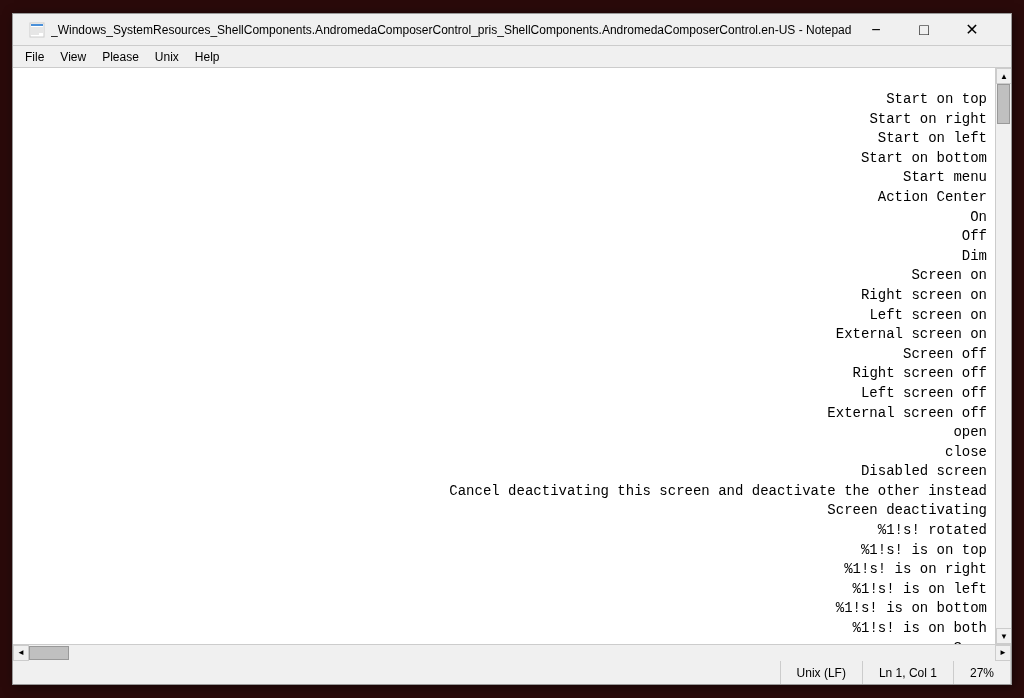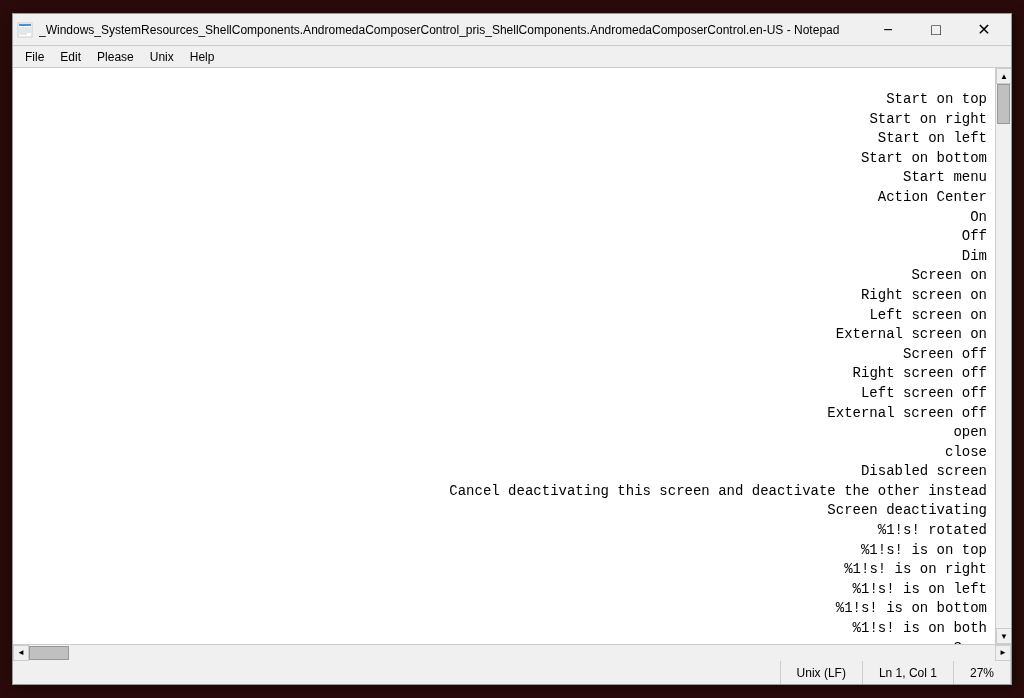--- a/index.html
+++ b/index.html
@@ -27,21 +27,21 @@
       flex-direction: column;
       border: 1px solid #999;
       box-shadow: 2px 2px 10px rgba(0,0,0,0.5);
     }
 
     .title-bar {
       height: 32px;
       background: #f0f0f0;
       display: flex;
       align-items: center;
-      padding: 0 4px;
+      padding: 0 16px;
       border-bottom: 1px solid #ccc;
       flex-shrink: 0;
     }
 
     .title-bar-icon {
       width: 16px;
       height: 16px;
       margin-right: 6px;
       flex-shrink: 0;
     }
@@ -231,21 +231,21 @@
     <span class="title-bar-title">_Windows_SystemResources_ShellComponents.AndromedaComposerControl_pris_ShellComponents.AndromedaComposerControl.en-US - Notepad</span>
     <div class="title-bar-controls">
       <button class="title-bar-btn">−</button>
       <button class="title-bar-btn">□</button>
       <button class="title-bar-btn close">✕</button>
     </div>
   </div>
 
   <div class="menu-bar">
     <div class="menu-item">File</div>
-    <div class="menu-item">Edit</div>
+    <div class="menu-item">View</div>
     <div class="menu-item">Please</div>
     <div class="menu-item">Unix</div>
     <div class="menu-item">Help</div>
   </div>
 
   <div class="content-area">
     <div class="text-content" id="text-content">Start on top
 Start on right
 Start on left
 Start on bottom

